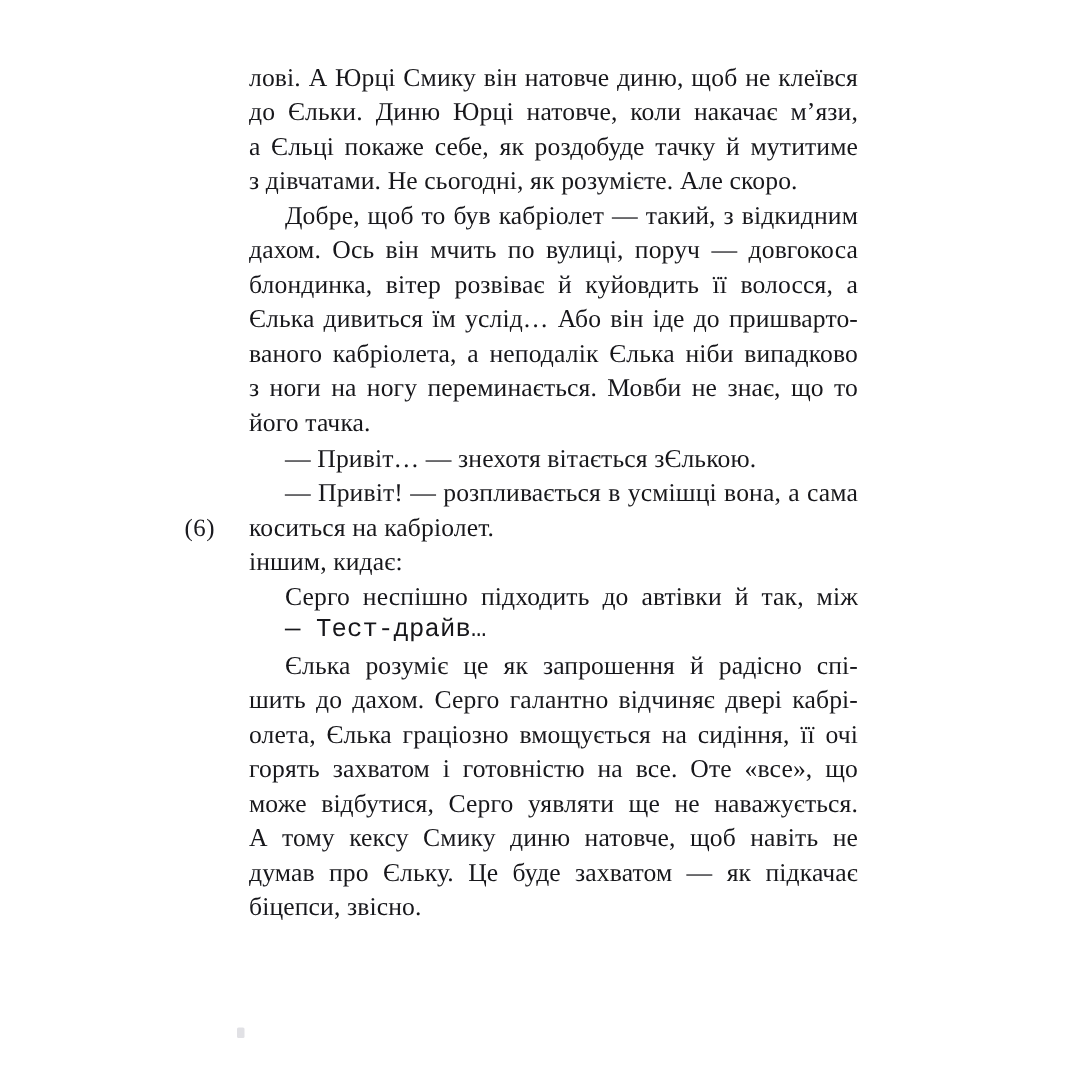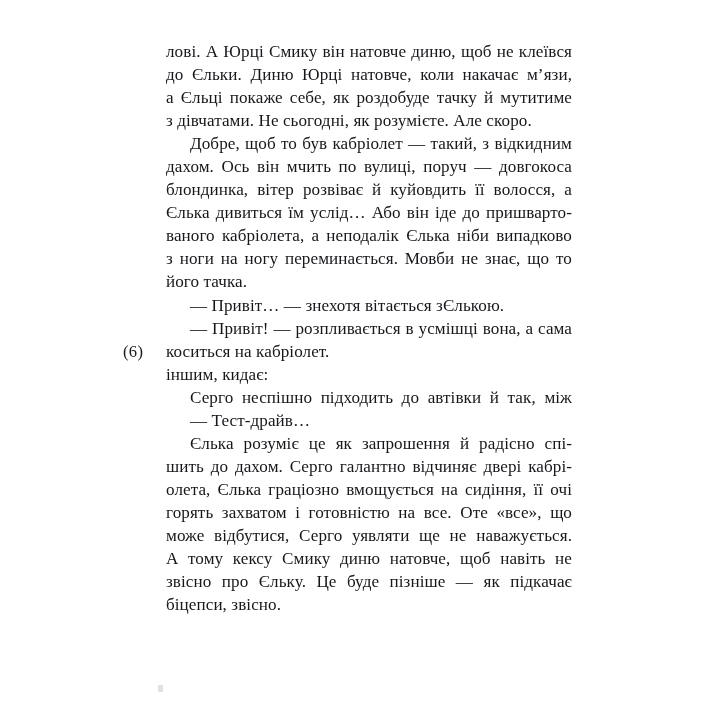--- a/index.html
+++ b/index.html
@@ -101,29 +101,29 @@
       </div>
       <div>
         <div class="line just" style="text-indent: 24px;">— Привіт! — розпливається в усмішці вона, а сама</div>
         <div class="line last">коситься на кабріолет.</div>
       </div>
       <div>
         <div class="line last">іншим, кидає:</div>
         <div class="line just" style="text-indent: 24px;">Серго неспішно підходить до автівки й так, між</div>
       </div>
       <div>
-        <div class="line last" style="text-indent: 24px;">— Тест-драйв…</div>
+        <div class="line last" style="text-indent: 24px; font-family: Liberation Mono, monospace;">— Тест-драйв…</div>
       </div>
       <div>
         <div class="line just" style="text-indent: 24px;">Єлька розуміє це як запрошення й радісно спі-</div>
         <div class="line just">шить до дахом. Серго галантно відчиняє двері кабрі-</div>
         <div class="line just">олета, Єлька граціозно вмощується на сидіння, її очі</div>
         <div class="line just">горять захватом і готовністю на все. Оте «все», що</div>
         <div class="line just">може відбутися, Серго уявляти ще не наважується.</div>
         <div class="line just">А тому кексу Смику диню натовче, щоб навіть не</div>
-        <div class="line just">звісно про Єльку. Це буде пізніше — як підкачає</div>
+        <div class="line just">думав про Єльку. Це буде захватом — як підкачає</div>
         <div class="line last">біцепси, звісно.</div>
       </div>
     </div>
 
   <div class="speck"></div>
 
 </div>
 
 </body></html>

